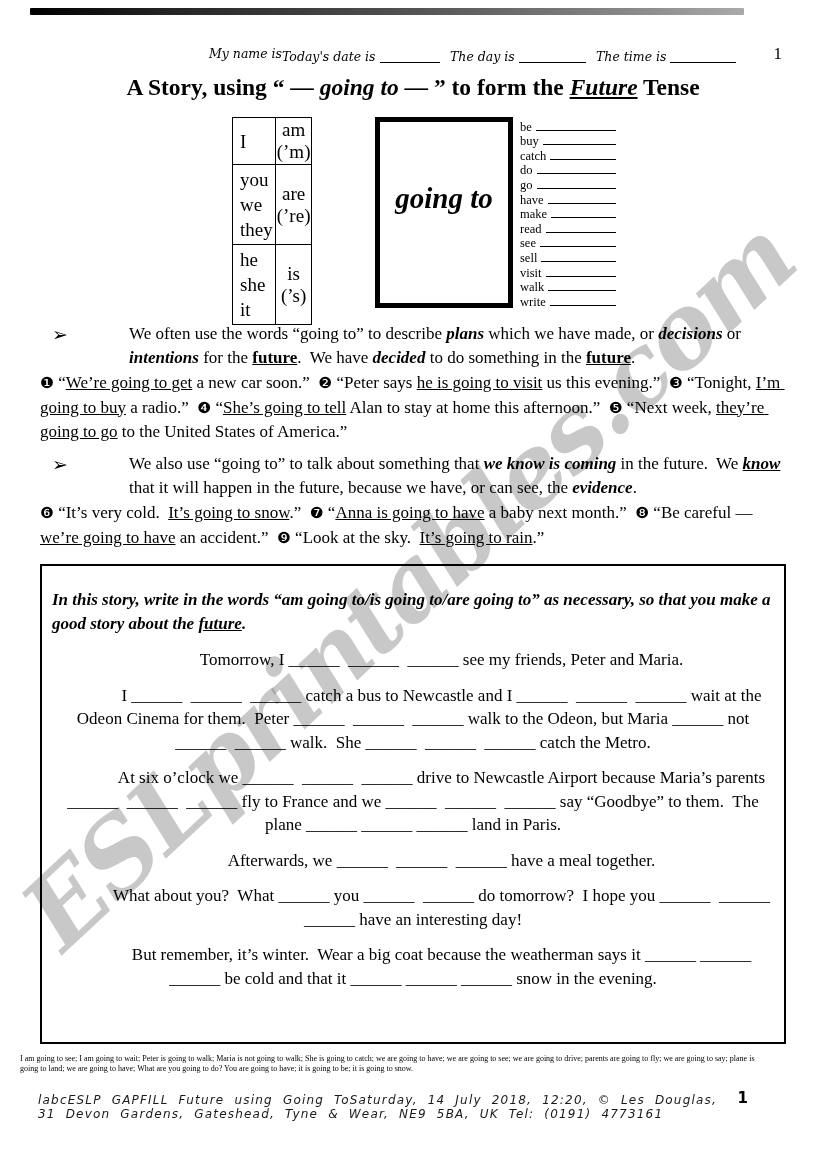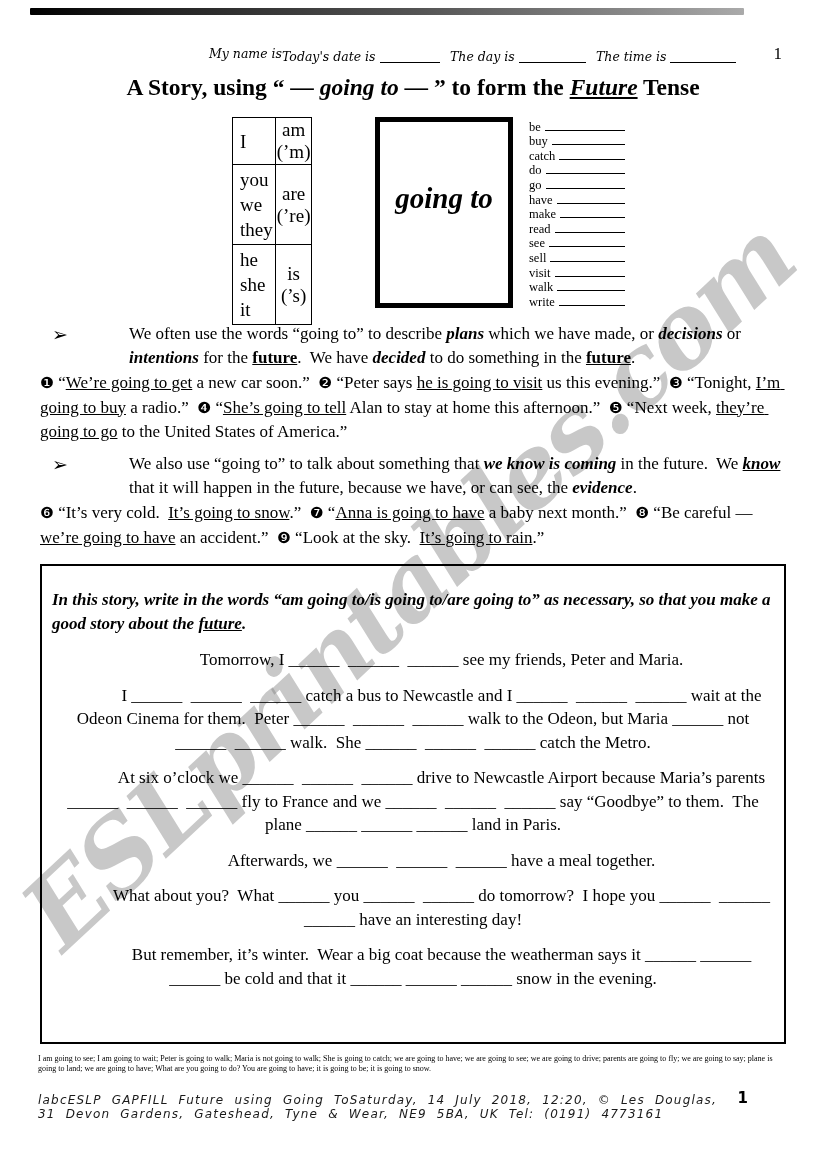--- a/index.html
+++ b/index.html
@@ -37,21 +37,21 @@
   table.grid{border-collapse:collapse;position:absolute;left:0;top:0;}
   table.grid td{border:1px solid #000;font-size:19px;vertical-align:middle;}
   td.pr{width:52px;white-space:pre-line;line-height:25px;padding:2px 2px 2px 7px;}
   td.vb{width:82px;text-align:center;}
   tr.r1 td{height:36px;}
   tr.r2 td{height:74px;}
   tr.r3 td{height:74px;}
   .gobox{position:absolute;left:143px;top:0;width:128px;height:181px;border:5px solid #000;
     display:flex;align-items:center;justify-content:center;}
   .gobox span{font-size:29px;font-weight:bold;font-style:italic;transform:translateY(-14px);white-space:nowrap;}
-  .verbs{position:absolute;left:297px;top:2px;width:97px;}
+  .verbs{position:absolute;left:288px;top:2px;width:97px;}
   .vrow{display:flex;align-items:flex-end;height:14.6px;}
   .vword{font-size:12.5px;line-height:13px;white-space:nowrap;}
   .vline{flex:1;border-bottom:1px solid #000;margin:0 1px 3px 4px;}
   
   .section{position:absolute;left:40px;width:748px;z-index:2;font-size:17px;}
   .s1{top:322px;}
   .s2{top:452px;}
   .bullet-row{display:flex;}
   .arrow{width:36px;flex:0 0 36px;font-family:"DejaVu Sans",sans-serif;font-size:19px;padding-left:12px;line-height:24px;}
   .btext{flex:1;line-height:24px;white-space:pre-wrap;margin-left:41px;}
@@ -60,21 +60,21 @@
   .sb{font-weight:bold;text-align:center;}
   .si{font-style:italic;}
   .su{text-decoration:underline;}
   .sg{font-family:"DejaVu Sans",sans-serif;font-size:15.5px;}
   
   .storybox{position:absolute;left:40px;top:564px;width:722px;height:450px;border:2px solid #000;
     padding:10px 10px 16px 10px;z-index:2;}
   .instruction{font-size:17px;line-height:24px;white-space:pre-wrap;margin-bottom:2px;margin-top:12px;}
   .story-p{font-size:17px;line-height:23.5px;margin:12px 0 0 0;text-indent:57px;white-space:pre-wrap;text-align:center;}
   
-  .answers{position:absolute;left:38px;top:1054px;width:752px;font-size:8px;line-height:10px;z-index:2;}
+  .answers{position:absolute;left:20px;top:1054px;width:752px;font-size:8px;line-height:10px;z-index:2;}
   .footer{position:absolute;left:38px;top:1089px;width:752px;display:flex;justify-content:space-between;align-items:flex-start;z-index:2;}
   .credit{font-family:"DejaVu Sans",sans-serif;font-size:12px;letter-spacing:1.2px;word-spacing:5px;color:#1a1a1a;padding-top:4px;font-style:italic;}
   .pageno-bottom{font-family:"DejaVu Sans",sans-serif;font-weight:bold;font-size:15px;margin-right:42px;}
 </style>
 </head>
 <body>
 
 <div class="page">
 
   <div class="topbar"></div>

